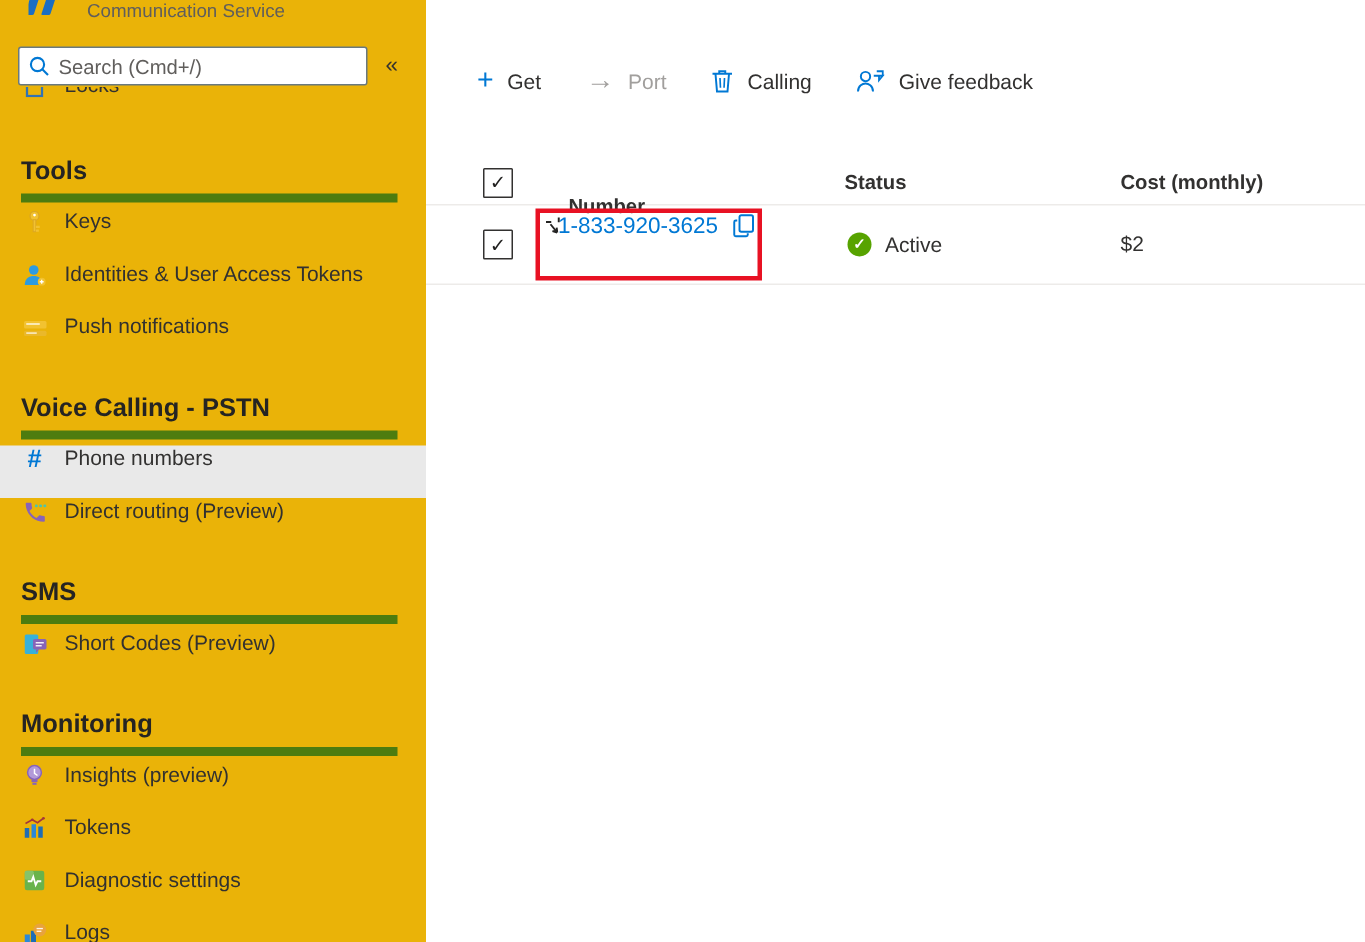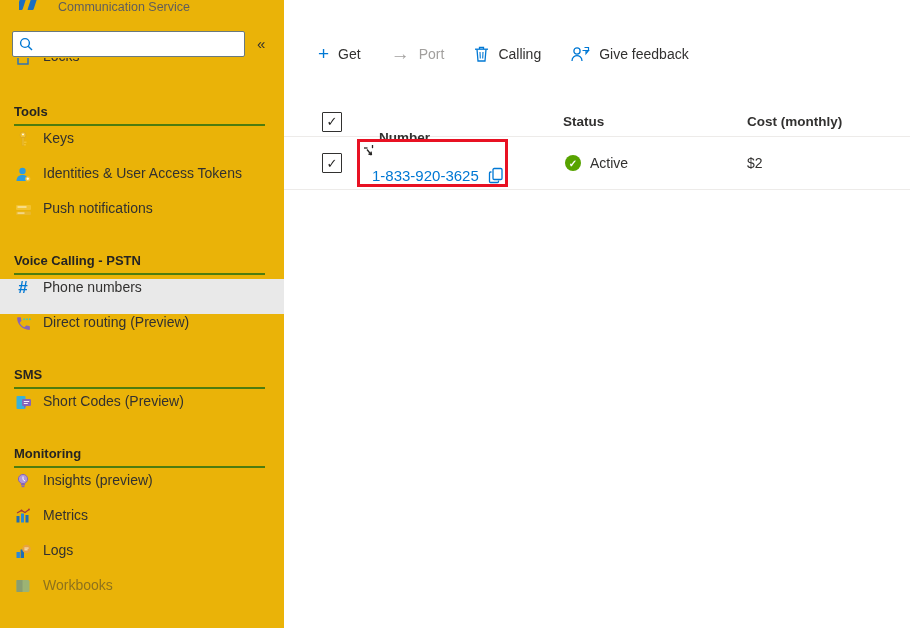--- a/index.html
+++ b/index.html
@@ -26,22 +26,22 @@
 
   .nav { position:absolute; left:0; top:58px; width:284px; height:570px; overflow:hidden; }
   .locks-wrap { height:21px; overflow:hidden; }
   .locks-wrap .nav-item { margin-top:-10px; }
 
   .nav-item { height:35px; display:flex; padding-left:14px; font-size:14px; color:#323130; cursor:pointer; }
   .nav-item .ico { width:18px; height:18px; margin-right:11px; display:flex; align-items:center; justify-content:center; flex:0 0 auto; }
   .nav-item.selected { background:#e9e9e9; }
   .nav-item.cut { opacity:.5; }
 
-  .section-hdr { margin:18px 14px 0 14px; width:251px; font-size:13px; font-weight:bold; color:#252423;
-                 padding-bottom:5px; border-bottom:2px solid #4d7c0f; }
+  .section-hdr { margin:18px 14px 0 14px; width:251px; font-size:17px; font-weight:bold; color:#252423;
+                 padding-bottom:5px; border-bottom:6px solid #4d7c0f; }
   .section-hdr.first { margin-top:25px; }
   .section-body .nav-item:first-child { margin-top:4px; }
 
   .hash-glyph { font-size:17px; font-weight:600; color:#0078d4; line-height:18px; }
 
   
   .content { position:absolute; left:284px; top:0; width:626px; height:628px; background:#fff; }
 
   .toolbar { position:absolute; left:34px; top:40px; height:28px; display:flex; align-items:center; gap:30px; }
   .tb-btn { display:flex; align-items:center; gap:9px; font-size:14px; color:#323130; cursor:pointer; white-space:nowrap; }
@@ -55,21 +55,21 @@
   .grid-row { top:137px; height:53px; border-bottom:1px solid #edebe9; }
 
   .hdr-cell { font-size:13.5px; font-weight:600; color:#323130; }
   .hdr-cell.c-number { padding-left:22px;margin-top:32px; }
   .hdr-cell.c-status { padding-left:2px; }
   .hdr-cell.c-cost   { padding-left:2px; }
 
   .chk { width:20px; height:20px; border:1px solid #323130; border-radius:1px; background:#fff; margin-left:22px;
          display:flex; align-items:center; justify-content:center; font-size:13px; color:#201f1e; cursor:pointer; }
 
-  .annotation-box { display:inline-flex; align-items:flex-end; border:3px solid #e81123; height:48px; width:151px;
+  .annotation-box { display:inline-flex; align-items:flex-start; border:3px solid #e81123; height:48px; width:151px;
                     position:relative; padding:0 8px 0 12px; margin-left:0; }
   .click-ind { position:absolute; left:3px; top:2px; }
   .num-link { font-size:15px; color:#0078d4; text-decoration:none; cursor:pointer; white-space:nowrap; }
   .copy-btn { margin-left:9px; cursor:pointer; display:flex; align-items:center; }
 
   .status-cell { display:flex; align-items:center; gap:9px; padding-left:4px; }
   .status-dot { width:16px; height:16px; border-radius:50%; background:#57a300; color:#fff; font-size:10px;
                 display:flex; align-items:center; justify-content:center; font-weight:bold; }
   .status-txt, .cost-txt { font-size:14px; color:#323130; }
   .cost-cell { padding-left:2px; }
@@ -86,20 +86,21 @@
     </div>
     <div class="brand-sub">Communication Service</div>
   </div>
 
   <div class="search-row">
     <div class="search-box">
       <svg width="14" height="14" viewBox="0 0 14 14">
         <circle cx="6" cy="6" r="4.4" fill="none" stroke="#0078d4" stroke-width="1.4"></circle>
         <line x1="9.2" y1="9.2" x2="13" y2="13" stroke="#0078d4" stroke-width="1.4"></line>
       </svg>
+      <input type="text" placeholder="Search (Cmd+/)" style="">
     </div>
     <div class="collapse-btn">«</div>
   </div>
 
   <nav class="nav">
 
     <div class="locks-wrap">
       <div class="nav-item">
         <span class="ico">
           <svg width="16" height="16" viewBox="0 0 16 16">
@@ -203,21 +204,31 @@
         <span class="ico">
           <svg width="16" height="16" viewBox="0 0 16 16">
             <rect x="1.5" y="8" width="3" height="6.5" fill="#1f6db5"></rect>
             <rect x="6" y="5.5" width="3" height="9" fill="#2b88d8"></rect>
             <rect x="10.5" y="7" width="3" height="7.5" fill="#1f6db5"></rect>
             <polyline points="2,5 6.5,2.5 10,4.5 14,1.5" fill="none" stroke="#a4373a" stroke-width="1.1"></polyline>
             <circle cx="6.5" cy="2.5" r="0.9" fill="#a4373a"></circle>
             <circle cx="14" cy="1.5" r="0.9" fill="#a4373a"></circle>
           </svg>
         </span>
-        <span>Metrics</span>
+        <span>Tokens</span>
+      </div>
+      <div class="nav-item">
+        <span class="ico">
+          <svg width="16" height="16" viewBox="0 0 16 16">
+            <rect x="1.5" y="1.5" width="13" height="13" rx="1.5" fill="#69b34b"></rect>
+            <rect x="1.5" y="1.5" width="6" height="6" rx="1" fill="#8cc770" opacity="0.8"></rect>
+            <polyline points="3.5,8.5 6,8.5 7.2,5.5 8.8,11 10,8.5 12.5,8.5" fill="none" stroke="#fff" stroke-width="1.2"></polyline>
+          </svg>
+        </span>
+        <span>Diagnostic settings</span>
       </div>
       <div class="nav-item">
         <span class="ico">
           <svg width="17" height="17" viewBox="0 0 17 17">
             <rect x="1.5" y="9" width="3.4" height="6" fill="#2b88d8"></rect>
             <rect x="5.6" y="6.5" width="3.4" height="8.5" fill="#1f6db5"></rect>
             <circle cx="11.5" cy="6" r="4.3" fill="#e8a33d"></circle>
             <rect x="9.4" y="4.6" width="4.2" height="0.9" fill="#fff" opacity="0.9"></rect>
             <rect x="9.4" y="6.4" width="3.2" height="0.9" fill="#fff" opacity="0.9"></rect>
           </svg>

